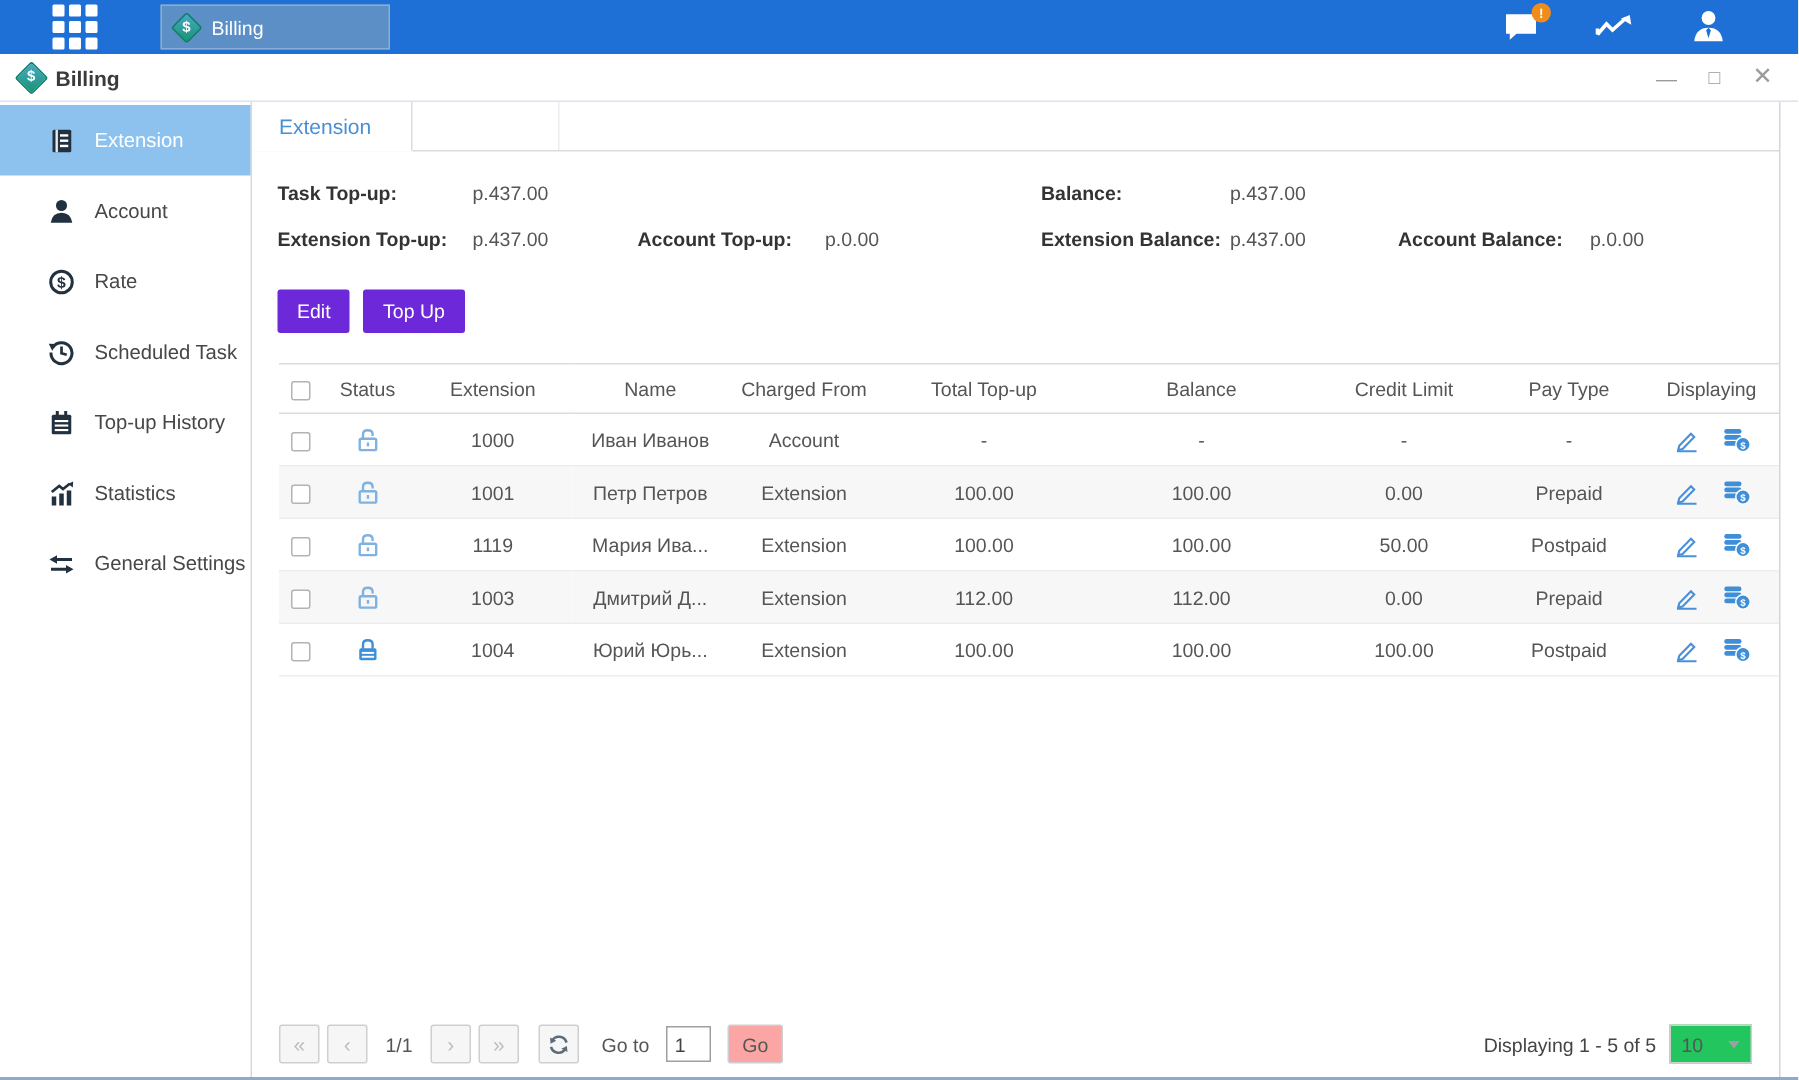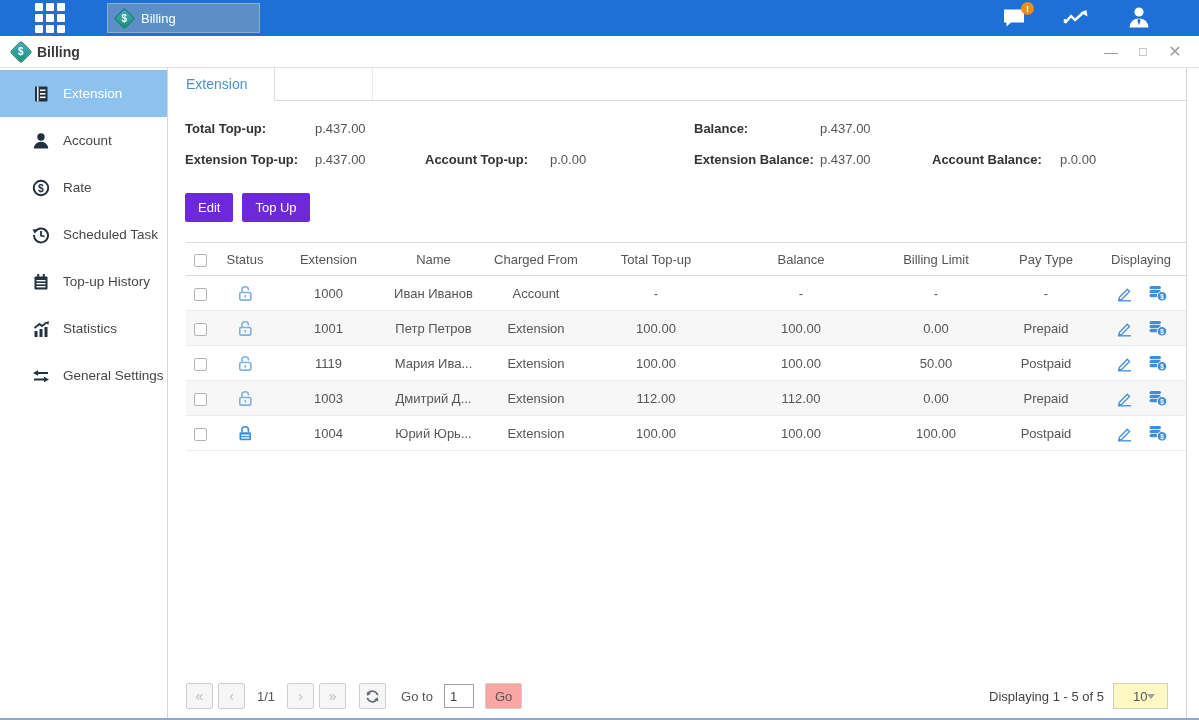--- a/index.html
+++ b/index.html
@@ -72,21 +72,21 @@
   .status-ico { display:inline-flex; vertical-align:middle; }
 
   
   .pager { position:absolute; left:18px; bottom:9px; display:flex; align-items:center; gap:5px; font-size:13px; color:#555; }
   .pg-btn { min-width:27px; height:26px; border:1px solid #cfcfcf; background:#f6f6f6; color:#bdbdbd; display:flex; align-items:center; justify-content:center; border-radius:2px; font-size:14px; cursor:pointer; }
   .pg-ind { margin:0 7px; color:#555; }
   .goto-label { margin:0 6px 0 10px; color:#555; }
   .goto-input { width:30px; height:24px; border:1px solid #9f9f9f; font-size:13px; padding-left:5px; font-family:inherit; color:#444; }
   .go-btn { margin-left:6px; height:26px; border:1px solid #cfcfcf; background:#fca5a5; color:#555; padding:0 9px; border-radius:2px; font-size:13px; cursor:pointer; font-family:inherit; }
   .pager-right { position:absolute; right:18px; bottom:9px; display:flex; align-items:center; gap:9px; font-size:13px; color:#444; }
-  .pagesize { width:55px; height:26px; border:1px solid #cfcfcf; background:#fef9c3; display:flex; align-items:center; justify-content:space-between; padding:0 19px; cursor:pointer; color:#555; }
+  .pagesize { width:55px; height:26px; border:1px solid #cfcfcf; background:#22c55e; display:flex; align-items:center; justify-content:space-between; padding:0 7px; cursor:pointer; color:#555; }
   .caret { width:0; height:0; border-left:4px solid transparent; border-right:4px solid transparent; border-top:5px solid #9aa0a6; }
 </style>
 </head>
 <body>
 
 <div class="window">
 
   <div class="topbar">
     <div class="grid-icon">
       <i></i>
@@ -225,21 +225,21 @@
       </div>
 
     <div class="main">
       <div class="panel">
         <div class="tabstrip">
           <div class="tab">Extension</div>
           <div class="tab-ghost"></div>
         </div>
 
         <div class="summary">
-          <span class="s-label r1 p1">Total Top-up:</span>
+          <span class="s-label r1 p1">Task Top-up:</span>
           <span class="s-val r1 p1v">p.437.00</span>
           <span class="s-label r1 p3">Balance:</span>
           <span class="s-val r1 p3v">p.437.00</span>
 
           <span class="s-label r2 p1">Extension Top-up:</span>
           <span class="s-val r2 p1v">p.437.00</span>
           <span class="s-label r2 p2">Account Top-up:</span>
           <span class="s-val r2 p2v">p.0.00</span>
           <span class="s-label r2 p3">Extension Balance:</span>
           <span class="s-val r2 p3v">p.437.00</span>
@@ -256,21 +256,21 @@
           <table>
             <thead>
                 <tr>
                   <th class="c-check"><span class="checkbox"></span></th>
                   <th class="c-status">Status</th>
                   <th class="c-ext">Extension</th>
                   <th class="c-name">Name</th>
                   <th class="c-from">Charged From</th>
                   <th class="c-topup">Total Top-up</th>
                   <th class="c-bal">Balance</th>
-                  <th class="c-limit">Billing Limit</th>
+                  <th class="c-limit">Credit Limit</th>
                   <th class="c-ptype">Pay Type</th>
                   <th class="c-op">Displaying</th>
                 </tr>
               </thead>
             <tbody>
                 <tr>
                   <td class="c-check"><span class="checkbox"></span></td>
                   <td class="c-status"><span class="status-ico">
                       <svg width="19" height="19" viewBox="0 0 19 19">
                         <path d="M6 8.5 V5.5 Q6 2.8 9.2 2.8 Q12.4 2.8 12.4 5.5 L12.4 6.6" fill="none" stroke="#7fb2e0" stroke-width="1.6"></path>

